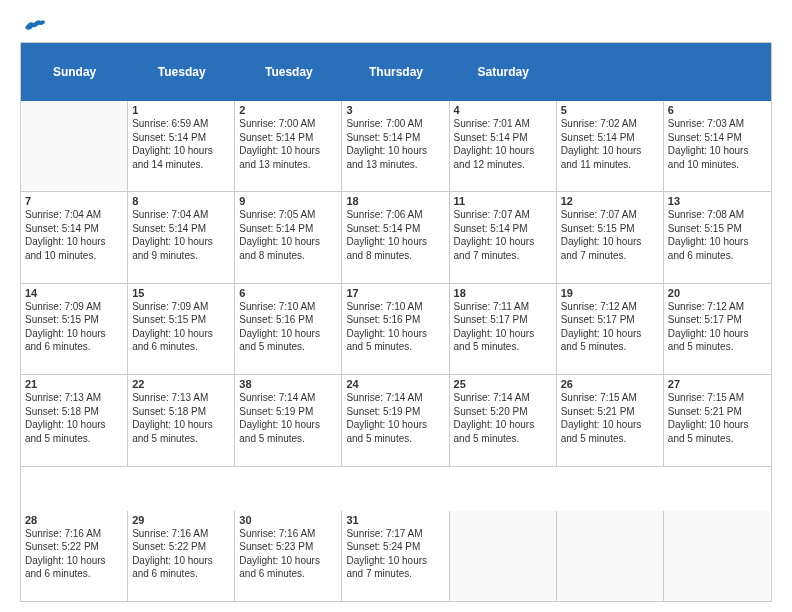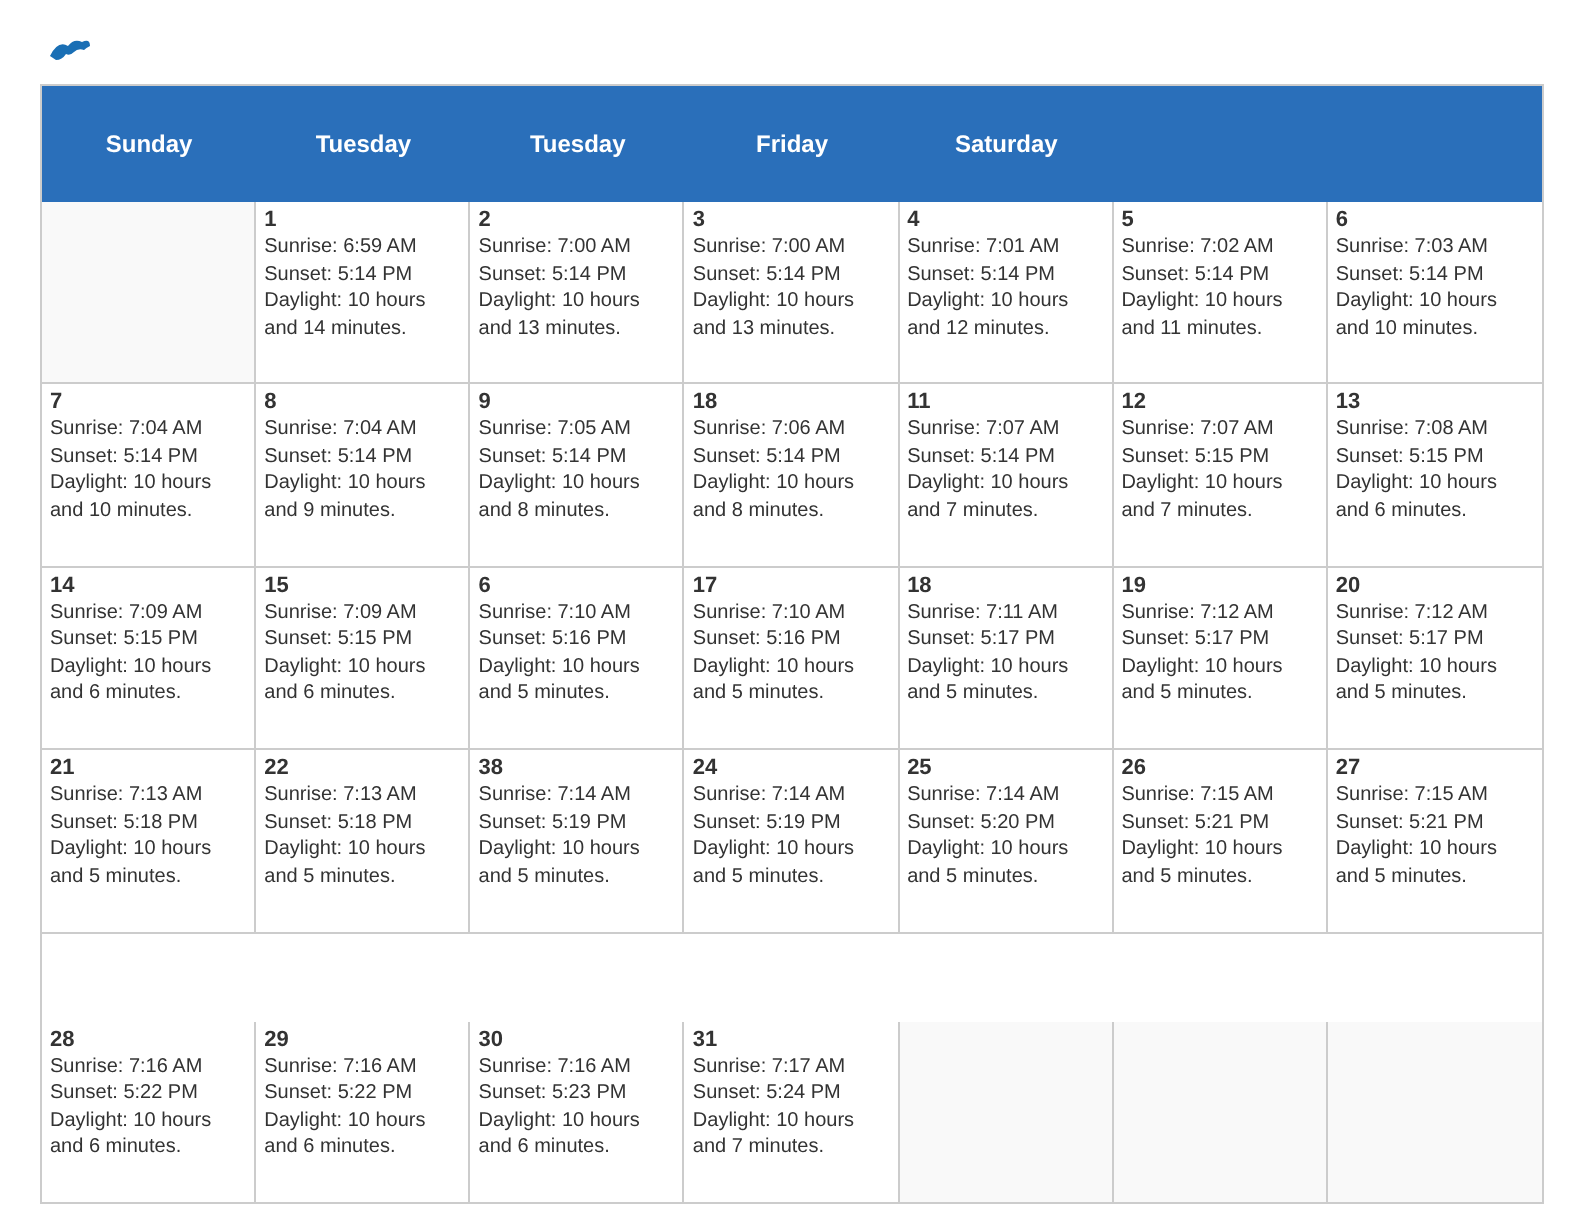--- a/index.html
+++ b/index.html
@@ -121,21 +121,21 @@
       <div class="month-title"></div>
       <div class="location"></div>
     </div>
   </div>
 
   <div class="calendar">
     <div class="cal-header">
       <div class="cal-header-cell">Sunday</div>
       <div class="cal-header-cell">Tuesday</div>
       <div class="cal-header-cell">Tuesday</div>
-      <div class="cal-header-cell">Friday</div>
+      <div class="cal-header-cell">Thursday</div>
       <div class="cal-header-cell">Saturday</div>
     </div>
     <div class="cal-body" id="cal-body">
     <div class="cal-row">
           <div class="cal-cell empty"></div>
           <div class="cal-cell">
             <div class="day-num">1</div>
             <div class="cell-text">Sunrise: 6:59 AM<br>Sunset: 5:14 PM<br>Daylight: 10 hours and 14 minutes.</div>
           </div>
           <div class="cal-cell">

